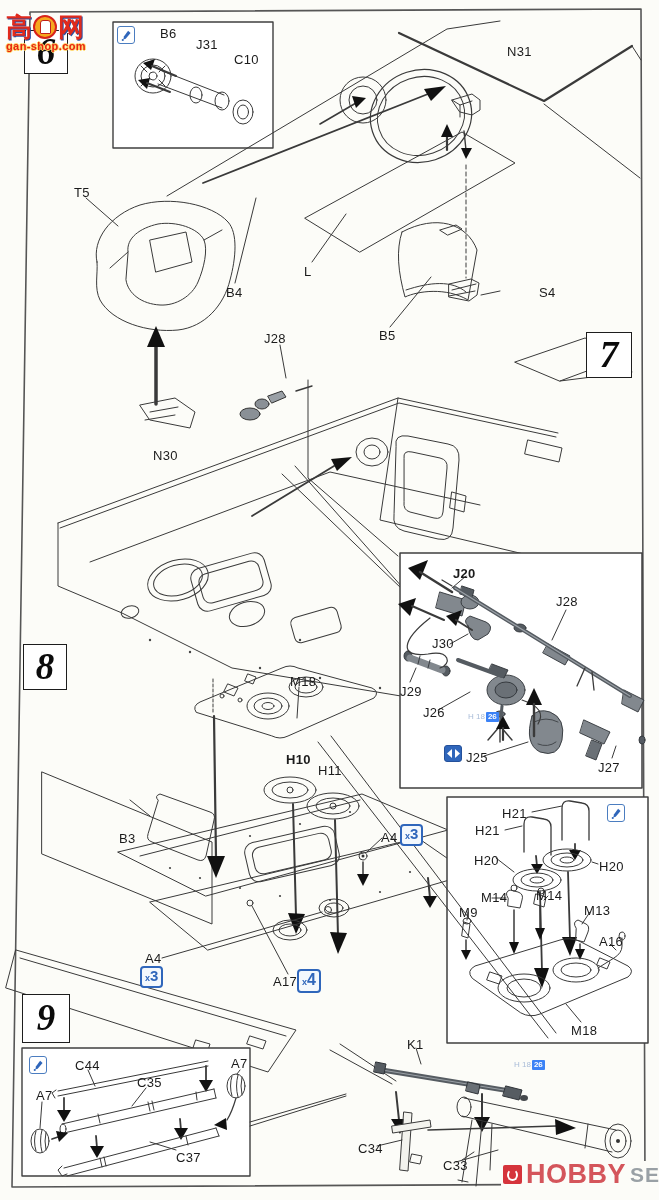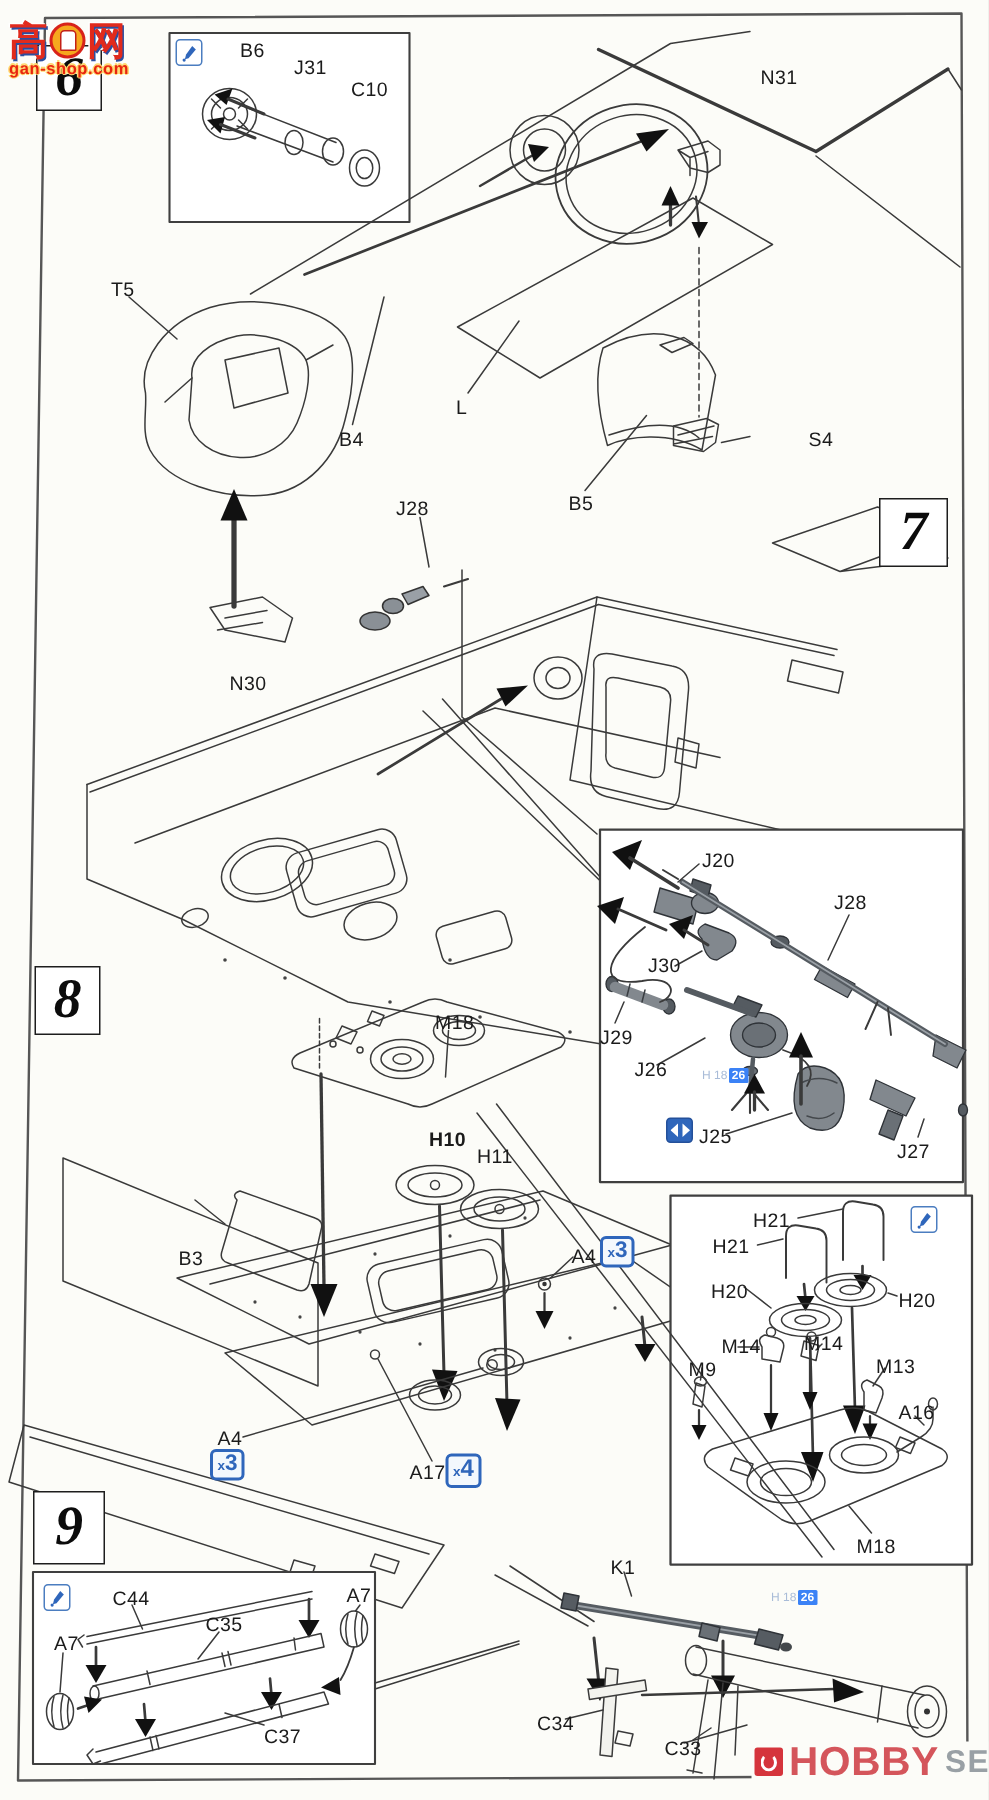--- a/index.html
+++ b/index.html
@@ -409,21 +409,21 @@
   <span class="plabel" style="left:196px;top:37px;">J31</span>
   <span class="plabel" style="left:234px;top:52px;">C10</span>
   <span class="plabel" style="left:507px;top:44px;">N31</span>
   <span class="plabel" style="left:74px;top:185px;">T5</span>
   <span class="plabel" style="left:226px;top:285px;">B4</span>
   <span class="plabel" style="left:304px;top:264px;">L</span>
   <span class="plabel" style="left:379px;top:328px;">B5</span>
   <span class="plabel" style="left:502px;top:285px;margin-left:37px;">S4</span>
   <span class="plabel" style="left:264px;top:331px;">J28</span>
   <span class="plabel" style="left:153px;top:448px;">N30</span>
-  <span class="plabel" style="left:468px;top:566px;">J20</span>
+  <span class="plabel" style="left:453px;top:566px;font-weight:bold;">J20</span>
   <span class="plabel" style="left:556px;top:594px;">J28</span>
   <span class="plabel" style="left:432px;top:636px;">J30</span>
   <span class="plabel" style="left:400px;top:684px;">J29</span>
   <span class="plabel" style="left:423px;top:705px;">J26</span>
   <span class="plabel" style="left:466px;top:750px;">J25</span>
   <span class="plabel" style="left:598px;top:760px;">J27</span>
   <span class="plabel" style="left:290px;top:674px;">M18</span>
   <span class="plabel" style="left:286px;top:752px;font-weight:bold;">H10</span>
   <span class="plabel" style="left:318px;top:763px;">H11</span>
   <span class="plabel" style="left:119px;top:789px;margin-top:42px;">B3</span>

